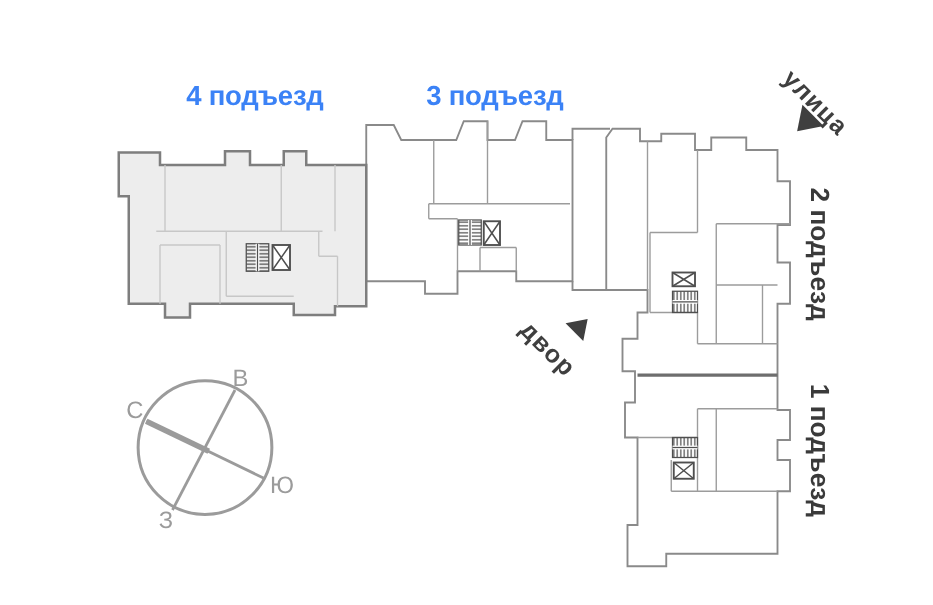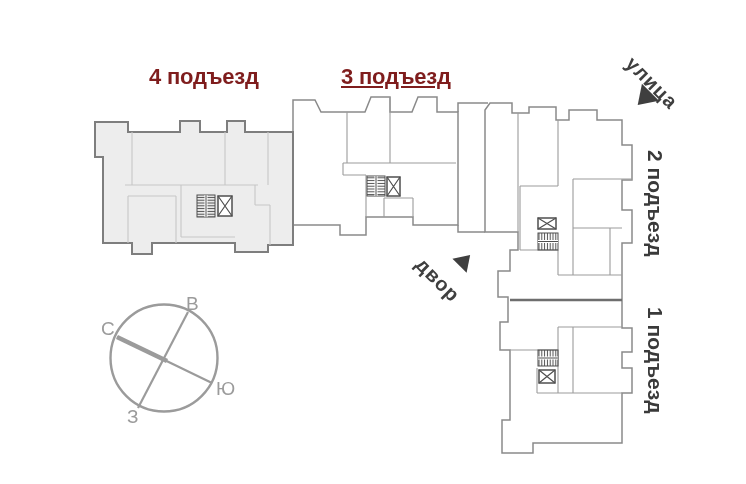--- a/index.html
+++ b/index.html
@@ -2,21 +2,21 @@
 <html><head>
 <meta charset="utf-8">
 <style>
   html,body{margin:0;padding:0;background:#fff;}
   .stage{
     position:relative;width:746px;height:484px;background:#fff;
     font-family:"Liberation Sans",sans-serif;overflow:hidden;
   }
   .stage svg{position:absolute;left:0;top:0;}
   .lbl{
-    position:absolute;color:#7f1d1d;font-size:22px;font-weight:bold;
+    position:absolute;color:#3b82f6;font-size:22px;font-weight:bold;
     letter-spacing:-0.2px;white-space:nowrap;line-height:1.2;
   }
   .lbl-v{
     position:absolute;color:#3a3a3a;font-size:21px;font-weight:bold;
     writing-mode:vertical-rl;text-orientation:mixed;white-space:nowrap;line-height:1;
   }
   .lbl-diag{
     position:absolute;color:#3f3f3f;font-size:20px;font-weight:bold;
     letter-spacing:1px;white-space:nowrap;line-height:1.1;
     transform:rotate(45deg);transform-origin:0 0;
@@ -35,21 +35,21 @@
   .courtyard-label{left:427px;top:253px;}
   .courtyard-label .tri{left:22px;top:-29px;}
   .compass-letter{
     position:absolute;color:#9b9b9b;font-size:19px;font-weight:normal;line-height:1;
   }
   .cl-e{left:186px;top:294px;}
   .cl-n{left:101px;top:319px;}
   .cl-s{left:216px;top:379px;}
   .cl-w{left:127px;top:407px;}
   .lbl-e4{left:149px;top:64px;}
-  .lbl-e3{left:341px;top:64px;text-decoration:underline;}
+  .lbl-e3{left:341px;top:64px;}
   .lbl-e2{left:645px;top:150px;}
   .lbl-e1{left:645px;top:307px;}
 </style>
 </head>
 <body>
 
 <div class="stage">
 
   <svg width="746" height="484" viewBox="0 0 746 484">
     <defs>

